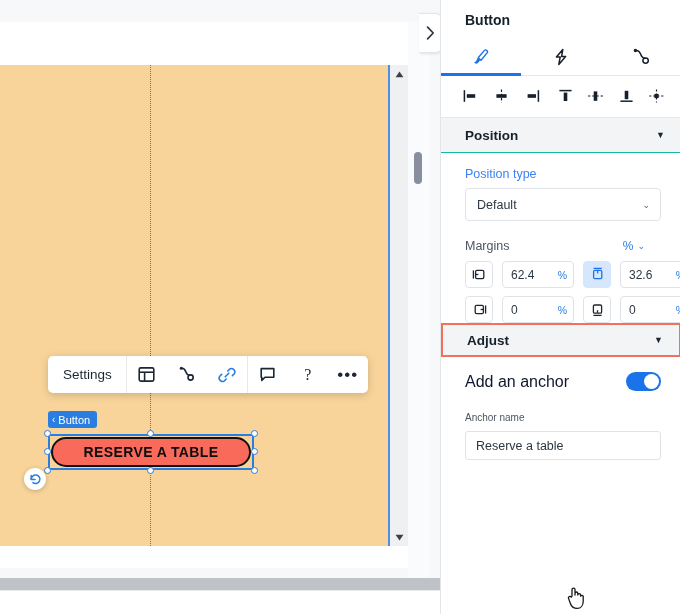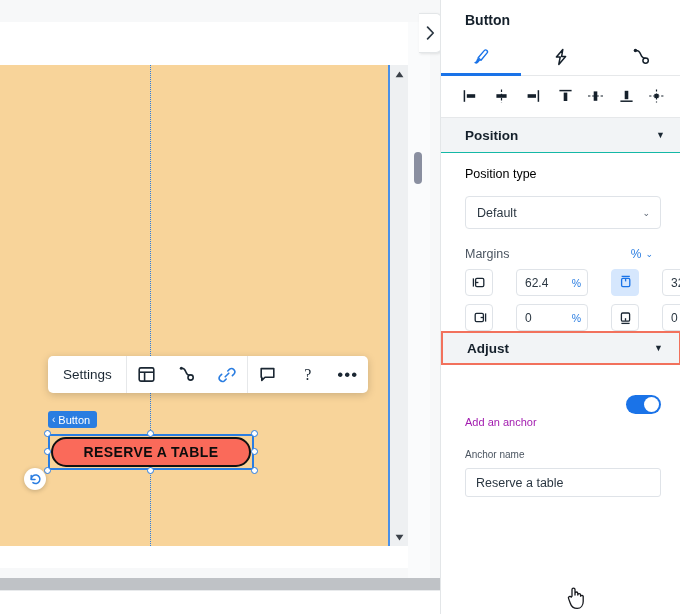--- a/index.html
+++ b/index.html
@@ -118,55 +118,55 @@
     display:flex;align-items:center;justify-content:space-between;
     padding:0 16px 0 24px;
   }
   .sec-header .sec-label{font-size:13.5px;font-weight:700;color:#15202b;}
   .caret{font-size:9px;color:#1b2733;line-height:1;}
   .sec-header.highlighted{
     border:2px solid #f2715c;box-sizing:border-box;height:34px;
   }
 
   .sec-body{padding:14px 20px 0 24px;}
-  .field-label{font-size:12.5px;color:#000000;margin-bottom:15px;}
+  .field-label{font-size:12.5px;color:#3b82f6;margin-bottom:7px;}
   .select{
     height:31px;border:1px solid #dfe3e8;border-radius:4px;background:#fff;
     display:flex;align-items:center;justify-content:space-between;
     padding:0 10px 0 11px;font-size:12.5px;color:#2b3742;
   }
   .select .chev{font-size:9px;color:#5a6573;}
 
-  .margins-head{display:flex;align-items:center;justify-content:space-between;margin:18px 8px 8px 0;}
+  .margins-head{display:flex;align-items:center;justify-content:space-between;margin:18px 16px 8px 0;}
   .margins-head .lbl{font-size:12.5px;color:#4b5561;}
   .unit-sel{display:flex;align-items:center;gap:4px;font-size:12px;color:#2a7de1;}
   .unit-sel .chev{font-size:9px;}
 
   .margin-grid{display:flex;flex-direction:column;gap:8px;}
-  .margin-row{display:flex;align-items:flex-end;gap:23px;}
+  .margin-row{display:flex;align-items:flex-end;gap:9px;}
   .m-icon{
     width:26px;height:25px;border:1px solid #dfe3e8;border-radius:4px;background:#fff;
     display:flex;align-items:center;justify-content:center;flex:0 0 auto;
   }
   .m-icon.sel{background:#d6e7fd;border-color:#d6e7fd;}
   .m-icon svg{display:block;}
   .m-input{
     width:56px;height:25px;border:1px solid #dfe3e8;border-radius:4px;background:#fff;
     display:flex;align-items:center;justify-content:space-between;padding:0 6px 0 8px;
     font-size:12px;color:#2b3742;flex:0 0 auto;
   }
   .m-input .pct{font-size:10.5px;color:#2a7de1;}
 
   .checkbox-row{display:flex;align-items:center;gap:10px;margin:14px 0 13px 0;}
   .cbox{width:13px;height:13px;border:1.5px solid #b9c0c8;border-radius:3px;background:#fff;}
   .cbox-label{font-size:12.5px;color:#2b3742;}
 
   .anchor-body{padding:15px 20px 0 24px;}
   .toggle-row{display:flex;align-items:center;justify-content:space-between;}
-  .toggle-label{font-size:11px;color:#a21caf;margin-top:36px;}
+  .toggle-label{font-size:16px;color:#0f172a;}
   .toggle{width:35px;height:19px;border-radius:10px;background:#1a73e8;position:relative;}
   .toggle .knob{position:absolute;right:2px;top:2px;width:15px;height:15px;border-radius:50%;background:#fff;}
 
   .anchor-name-label{font-size:10px;color:#4b5561;margin:21px 0 8px 0;}
   .anchor-input{
     height:27px;border:1px solid #dfe3e8;border-radius:3px;background:#fff;
     display:flex;align-items:center;padding:0 10px;font-size:12.5px;color:#2b3742;
   }
 
   .cursor{position:absolute;left:566px;top:586px;width:20px;height:24px;pointer-events:none;}

